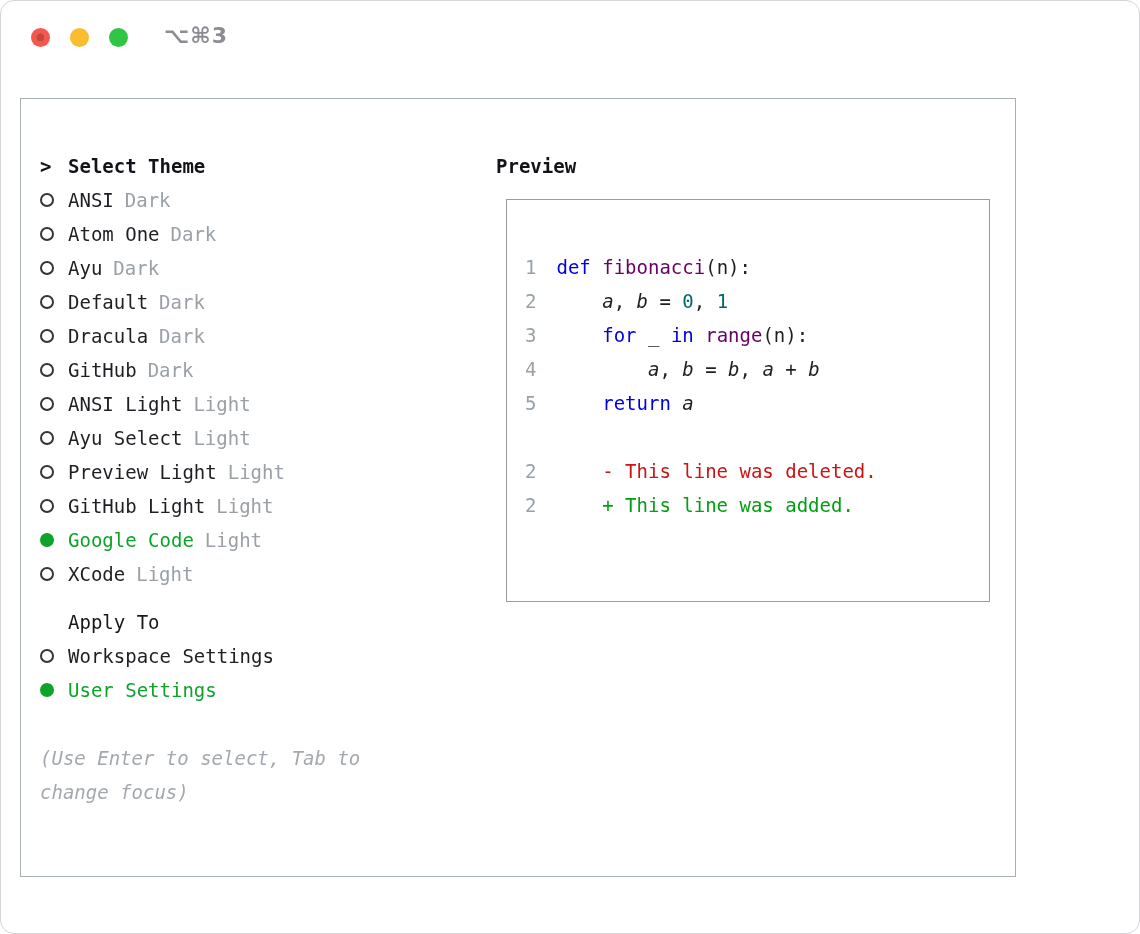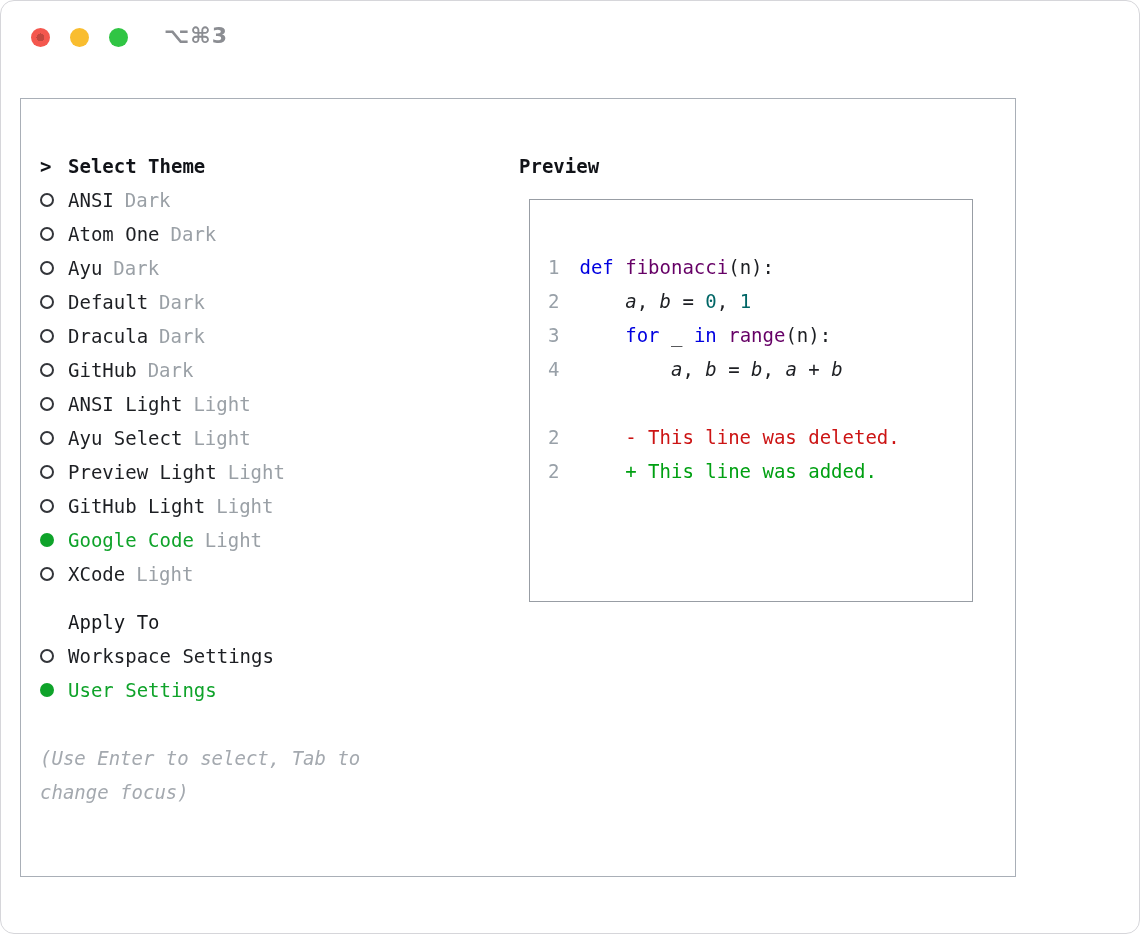--- a/index.html
+++ b/index.html
@@ -50,26 +50,26 @@
     margin-right: 14px;
     flex: 0 0 auto;
   }
   .marker.sel { background: var(--green); border-color: var(--green); }
   .tname { color: #1d1f23; white-space: pre; }
   .tname.selname { color: var(--green); }
   .tvariant { color: var(--muted); margin-left: 11px; white-space: pre; }
   .apply-header { margin-top: 14px; margin-left: 28px; height: 34px; color: #16181c; }
   .hint { margin-top: 34px; color: #a4a9af; font-style: italic; }
   
-  .right { position: absolute; left: 498px; top: 50px; font-size: 19px; line-height: 34px; }
+  .right { position: absolute; left: 475px; top: 50px; font-size: 19px; line-height: 34px; }
   .preview-header { height: 34px; font-weight: bold; color: #111318; }
   .preview-box {
     margin-top: 16px; margin-left: 10px;
     box-sizing: border-box;
-    width: 444px; height: 403px;
+    width: 484px; height: 403px;
     border: 1px solid #989da4;
     background: #ffffff;
     padding: 50px 0 0 18px;
     overflow: hidden;
   }
   .cline { height: 34px; white-space: pre; }
   .lnum { display: inline-block; min-width: 11px; color: var(--line_number); }
   .lcontent { white-space: pre; margin-left: 20px; color: #1d1f23; }
   .tok-kw { color: var(--keyword); }
   .tok-fn { color: var(--function); }
@@ -179,20 +179,21 @@
     </div>
 
     <div class="right">
       <div class="preview-header">Preview</div>
       <div class="preview-box">
         <div>
             <div class="cline"><span class="lnum">1</span><span class="lcontent"><span class="tok-kw">def</span><span> </span><span class="tok-fn">fibonacci</span><span>(n):</span></span></div>
             <div class="cline"><span class="lnum">2</span><span class="lcontent"><span>    </span><span class="tok-var">a</span><span>, </span><span class="tok-var">b</span><span> = </span><span class="tok-num">0</span><span>, </span><span class="tok-num">1</span></span></div>
             <div class="cline"><span class="lnum">3</span><span class="lcontent"><span>    </span><span class="tok-kw">for</span><span> _ </span><span class="tok-kw">in</span><span> </span><span class="tok-fn">range</span><span>(n):</span></span></div>
             <div class="cline"><span class="lnum">4</span><span class="lcontent"><span>        </span><span class="tok-var">a</span><span>, </span><span class="tok-var">b</span><span> = </span><span class="tok-var">b</span><span>, </span><span class="tok-var">a</span><span> + </span><span class="tok-var">b</span></span></div>
+            <div class="cline"><span class="lnum">5</span><span class="lcontent"><span>    </span><span class="tok-kw">return</span><span> </span><span class="tok-var">a</span></span></div>
           </div>
         <div class="diff-block">
             <div class="cline diff-deleted"><span class="lnum">2</span><span class="lcontent">    - This line was deleted.</span></div>
             <div class="cline diff-added"><span class="lnum">2</span><span class="lcontent">    + This line was added.</span></div>
           </div>
       </div>
     </div>
   </div>
 </div>
 

